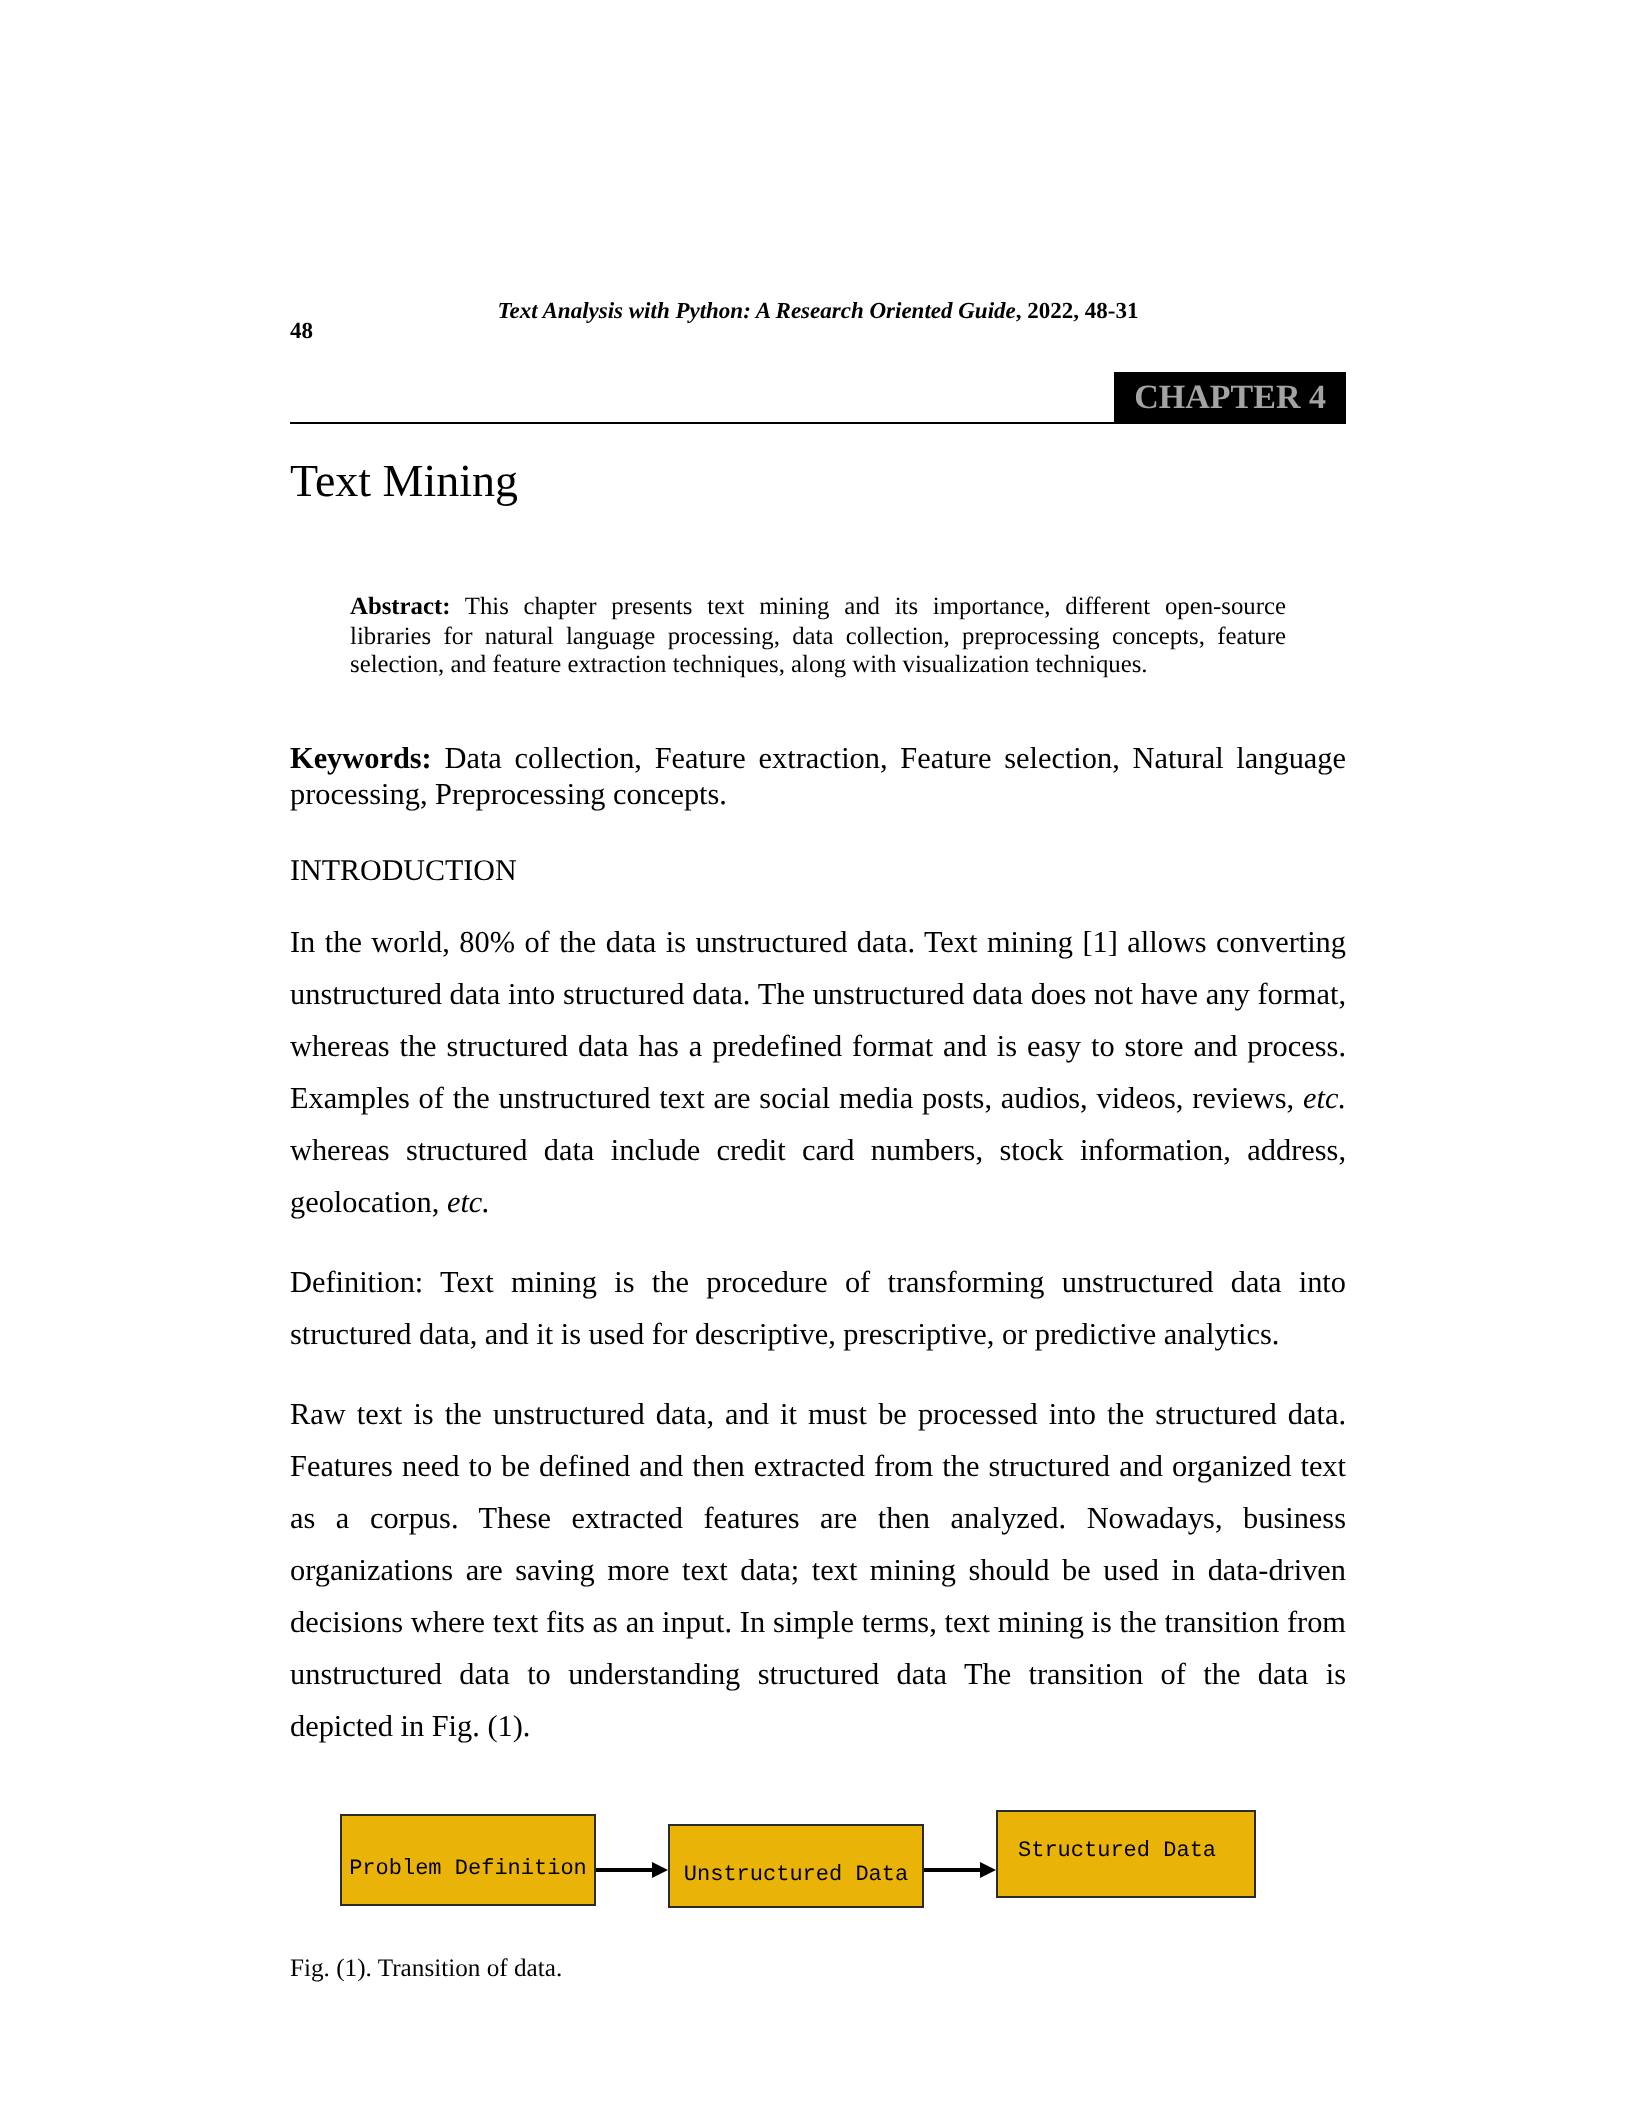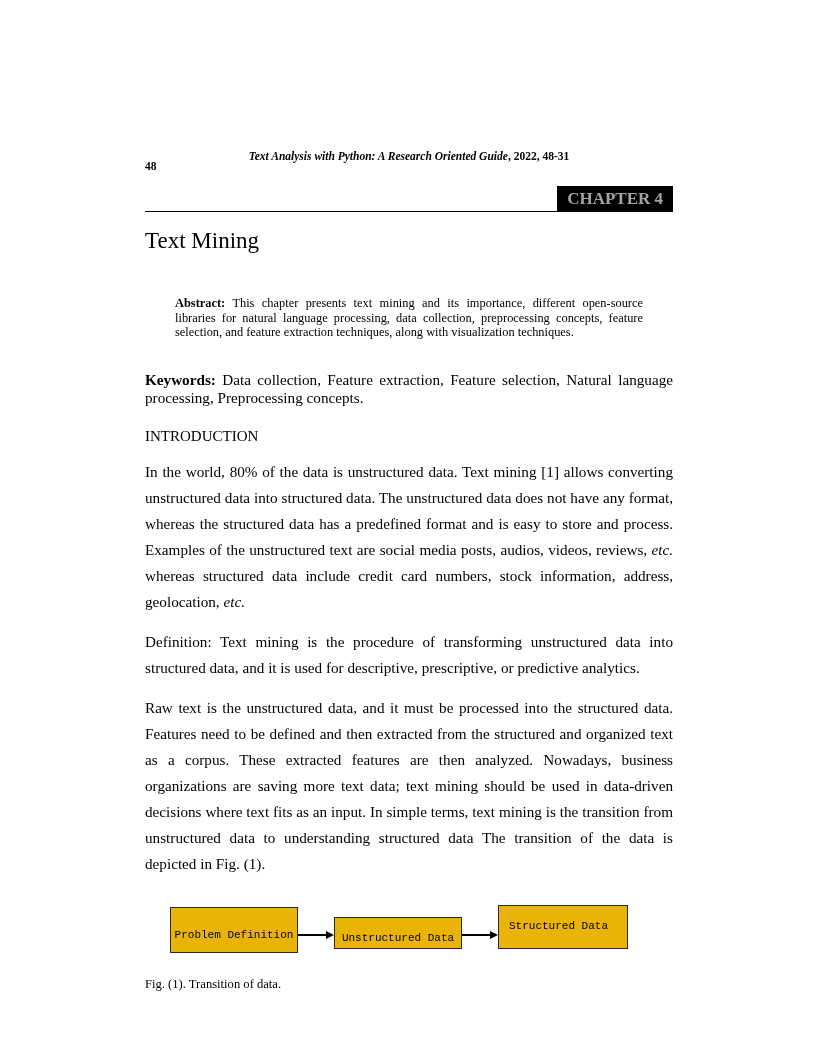--- a/index.html
+++ b/index.html
@@ -93,21 +93,21 @@
   .fig-box {
     border: 1.6px solid #2b2b2b;
     font-family: Liberation Mono, monospace;
     font-size: 11px;
     display: flex;
     align-items: center;
     justify-content: center;
     background: #eab308;
   }
   .fig-box.b1 { width: 128px; height: 46px; }
-  .fig-box.b2 { width: 128px; height: 32px; transform: translateY(3px); align-items: center; }
+  .fig-box.b2 { width: 128px; height: 42px; transform: translateY(3px); align-items: center; }
   .fig-box.b3 { width: 130px; height: 44px; transform: translateY(-3px);
                 align-items: flex-start; justify-content: flex-start;
                 padding: 4px 0 0 10px; }
   .arrow { display: flex; align-items: center; }
   .arrow .line { width: 28px; height: 1.6px; background: #000; }
   .arrow .head {
     width: 0; height: 0;
     border-left: 8px solid #000;
     border-top: 4px solid transparent;
     border-bottom: 4px solid transparent;

